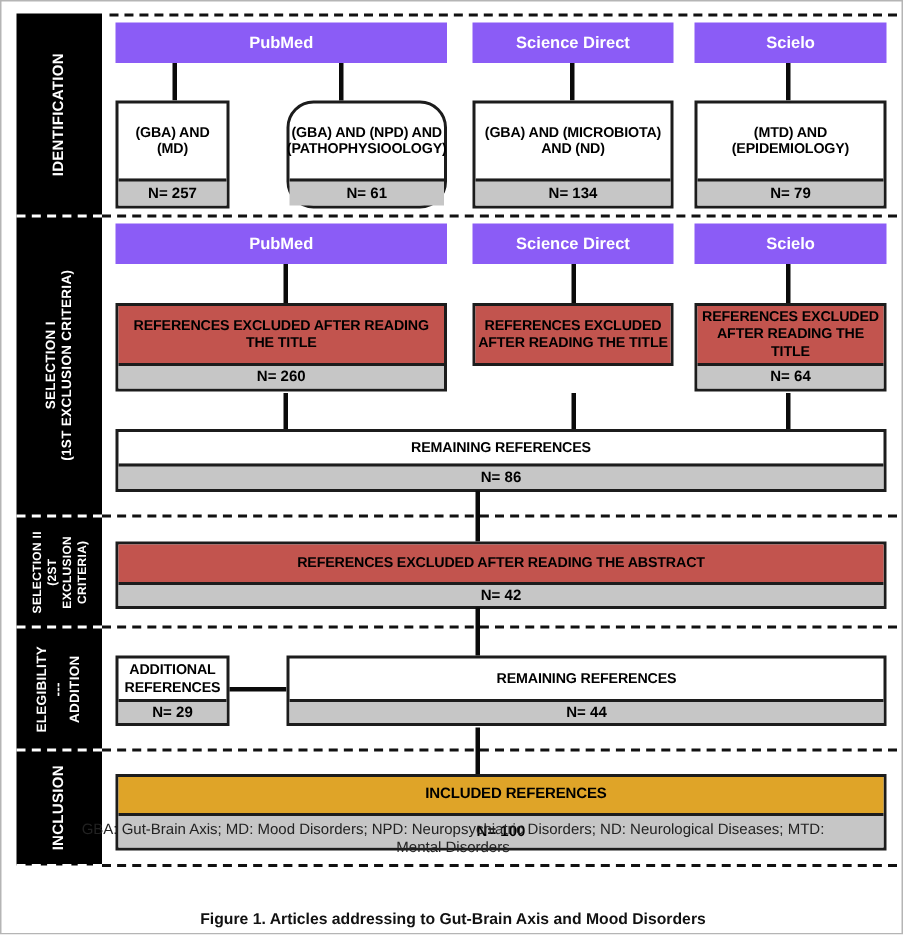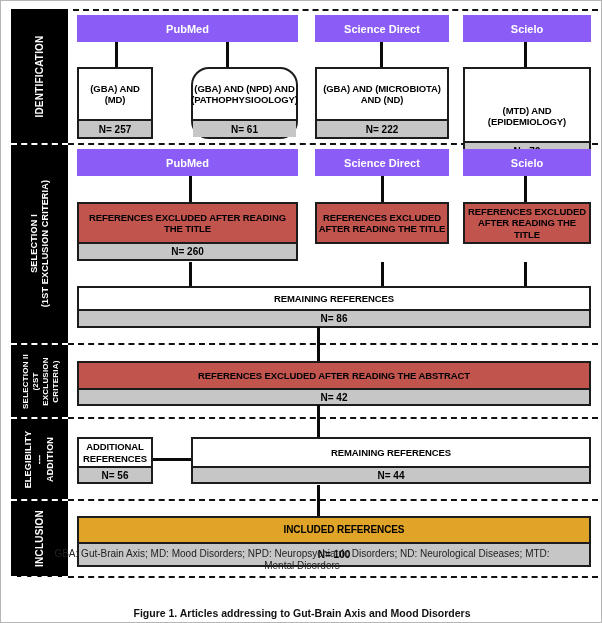--- a/index.html
+++ b/index.html
@@ -68,24 +68,24 @@
     <div class="nbar" style="height:16px;">N= 257</div>
   </div>
   <div class="abs nbox" style="left:190px;top:66px;width:107px;border-radius:18px;">
     <div class="lbl" style="height:50px;">(GBA) AND (NPD) AND
 (PATHOPHYSIOOLOGY)</div>
     <div class="nbar" style="height:16px;">N= 61</div>
   </div>
   <div class="abs nbox" style="left:314px;top:66px;width:134px;">
     <div class="lbl" style="height:50px;">(GBA) AND (MICROBIOTA)
 AND (ND)</div>
-    <div class="nbar" style="height:16px;">N= 222</div>
+    <div class="nbar" style="height:16px;">N= 134</div>
   </div>
   <div class="abs nbox" style="left:462px;top:66px;width:128px;">
-    <div class="lbl" style="height:50px;margin-top:22px;">(MTD) AND
+    <div class="lbl" style="height:50px;">(MTD) AND
 (EPIDEMIOLOGY)</div>
     <div class="nbar" style="height:16px;">N= 79</div>
   </div>
 
   <div class="abs hdr" style="left:76px;top:148px;width:221px;height:27px;">PubMed</div>
   <div class="abs hdr" style="left:314px;top:148px;width:134px;height:27px;">Science Direct</div>
   <div class="abs hdr" style="left:462px;top:148px;width:128px;height:27px;">Scielo</div>
 
   <div class="abs vline" style="left:188px;top:175px;height:27px;"></div>
   <div class="abs vline" style="left:380px;top:175px;height:27px;"></div>
@@ -95,20 +95,21 @@
     <div class="lbl" style="height:38px;">REFERENCES EXCLUDED AFTER READING THE TITLE</div>
     <div class="nbar" style="height:15px;">N= 260</div>
   </div>
   <div class="abs nbox red" style="left:314px;top:201px;width:134px;">
     <div class="lbl" style="height:38px;">REFERENCES EXCLUDED
 AFTER READING THE TITLE</div>
   </div>
   <div class="abs nbox red" style="left:462px;top:201px;width:128px;">
     <div class="lbl" style="height:38px;">REFERENCES EXCLUDED
 AFTER READING THE TITLE</div>
+    <div class="nbar" style="height:15px;">N= 64</div>
   </div>
 
   <div class="abs vline" style="left:188px;top:261px;height:25px;"></div>
   <div class="abs vline" style="left:380px;top:261px;height:25px;"></div>
   <div class="abs vline" style="left:523px;top:261px;height:25px;"></div>
 
   <div class="abs nbox" style="left:76px;top:285px;width:514px;">
     <div class="lbl" style="height:21px;">REMAINING REFERENCES</div>
     <div class="nbar" style="height:15px;">N= 86</div>
   </div>
@@ -116,21 +117,21 @@
 
   <div class="abs nbox red" style="left:76px;top:360px;width:514px;">
     <div class="lbl" style="height:25px;">REFERENCES EXCLUDED AFTER READING THE ABSTRACT</div>
     <div class="nbar" style="height:14px;">N= 42</div>
   </div>
   <div class="abs vline" style="left:316px;top:404px;height:33px;"></div>
 
   <div class="abs nbox" style="left:76px;top:436px;width:76px;">
     <div class="lbl" style="height:27px;">ADDITIONAL
 REFERENCES</div>
-    <div class="nbar" style="height:14px;">N= 56</div>
+    <div class="nbar" style="height:14px;">N= 29</div>
   </div>
   <div class="abs hline" style="left:152px;top:457px;width:38px;"></div>
   <div class="abs nbox" style="left:190px;top:436px;width:400px;">
     <div class="lbl" style="height:27px;">REMAINING REFERENCES</div>
     <div class="nbar" style="height:14px;">N= 44</div>
   </div>
   <div class="abs vline" style="left:316px;top:484px;height:32px;"></div>
 
   <div class="abs nbox orange" style="left:76px;top:515px;width:514px;">
     <div class="lbl" style="height:24px;font-size:10px;padding-left:20px;">INCLUDED REFERENCES</div>

